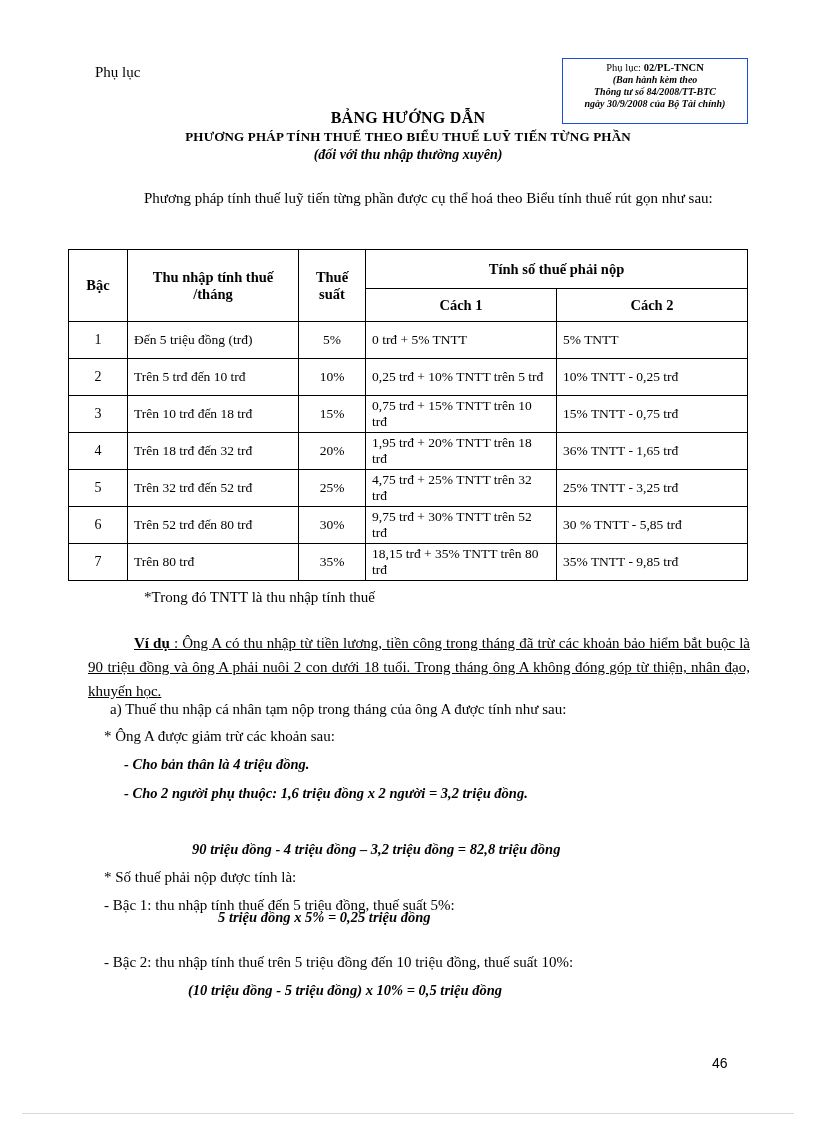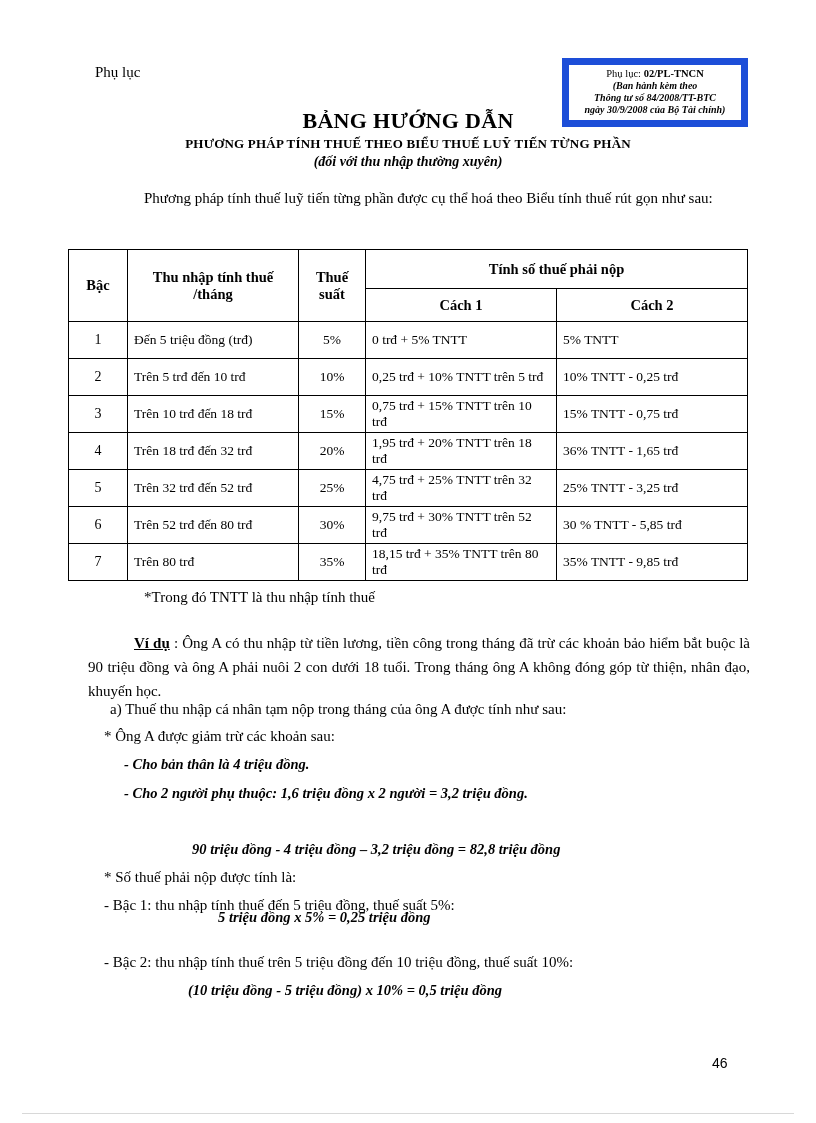--- a/index.html
+++ b/index.html
@@ -33,22 +33,22 @@
     left: 95px;
     top: 6px;
     font-size: 15px;
     font-family: "Liberation Serif", serif;
   }
   .stamp-box {
     position: absolute;
     left: 562px;
     top: 0px;
     width: 186px;
-    border: 7px solid #1d4ed8;
-    padding: 3px 4px 4px 4px;
+    border: 1px solid #1d4ed8;
+    padding: 3px 4px 13px 4px;
     text-align: center;
     line-height: 1.18;
     box-sizing: border-box;
   }
   .stamp-line {
     font-size: 10.5px;
     white-space: nowrap;
   }
   .stamp-line.l1 { font-weight: normal; }
   .stamp-line.l1 b { font-weight: bold; }
@@ -60,21 +60,21 @@
 
   
   .title-block {
     position: absolute;
     top: 108px;
     left: 0;
     width: 816px;
     text-align: center;
   }
   .title-1 {
-    font-size: 22px;
+    font-size: 16px;
     font-weight: bold;
     letter-spacing: 0.3px;
     line-height: 1.22;
   }
   .title-2 {
     font-size: 13px;
     font-weight: bold;
     letter-spacing: 0.2px;
     line-height: 1.25;
     margin-top: 1px;
@@ -144,20 +144,21 @@
   }
   .example-para {
     position: absolute;
     top: 631px;
     left: 88px;
     width: 662px;
     font-size: 15px;
     line-height: 1.60;
     text-align: justify;
     text-indent: 46px;
+    text-decoration: underline;
   }
   .example-para b { font-weight: bold; text-decoration: underline; }
 
   .line {
     position: absolute;
     font-size: 15px;
     line-height: 1.3;
     white-space: nowrap;
   }
   .line.ital {

